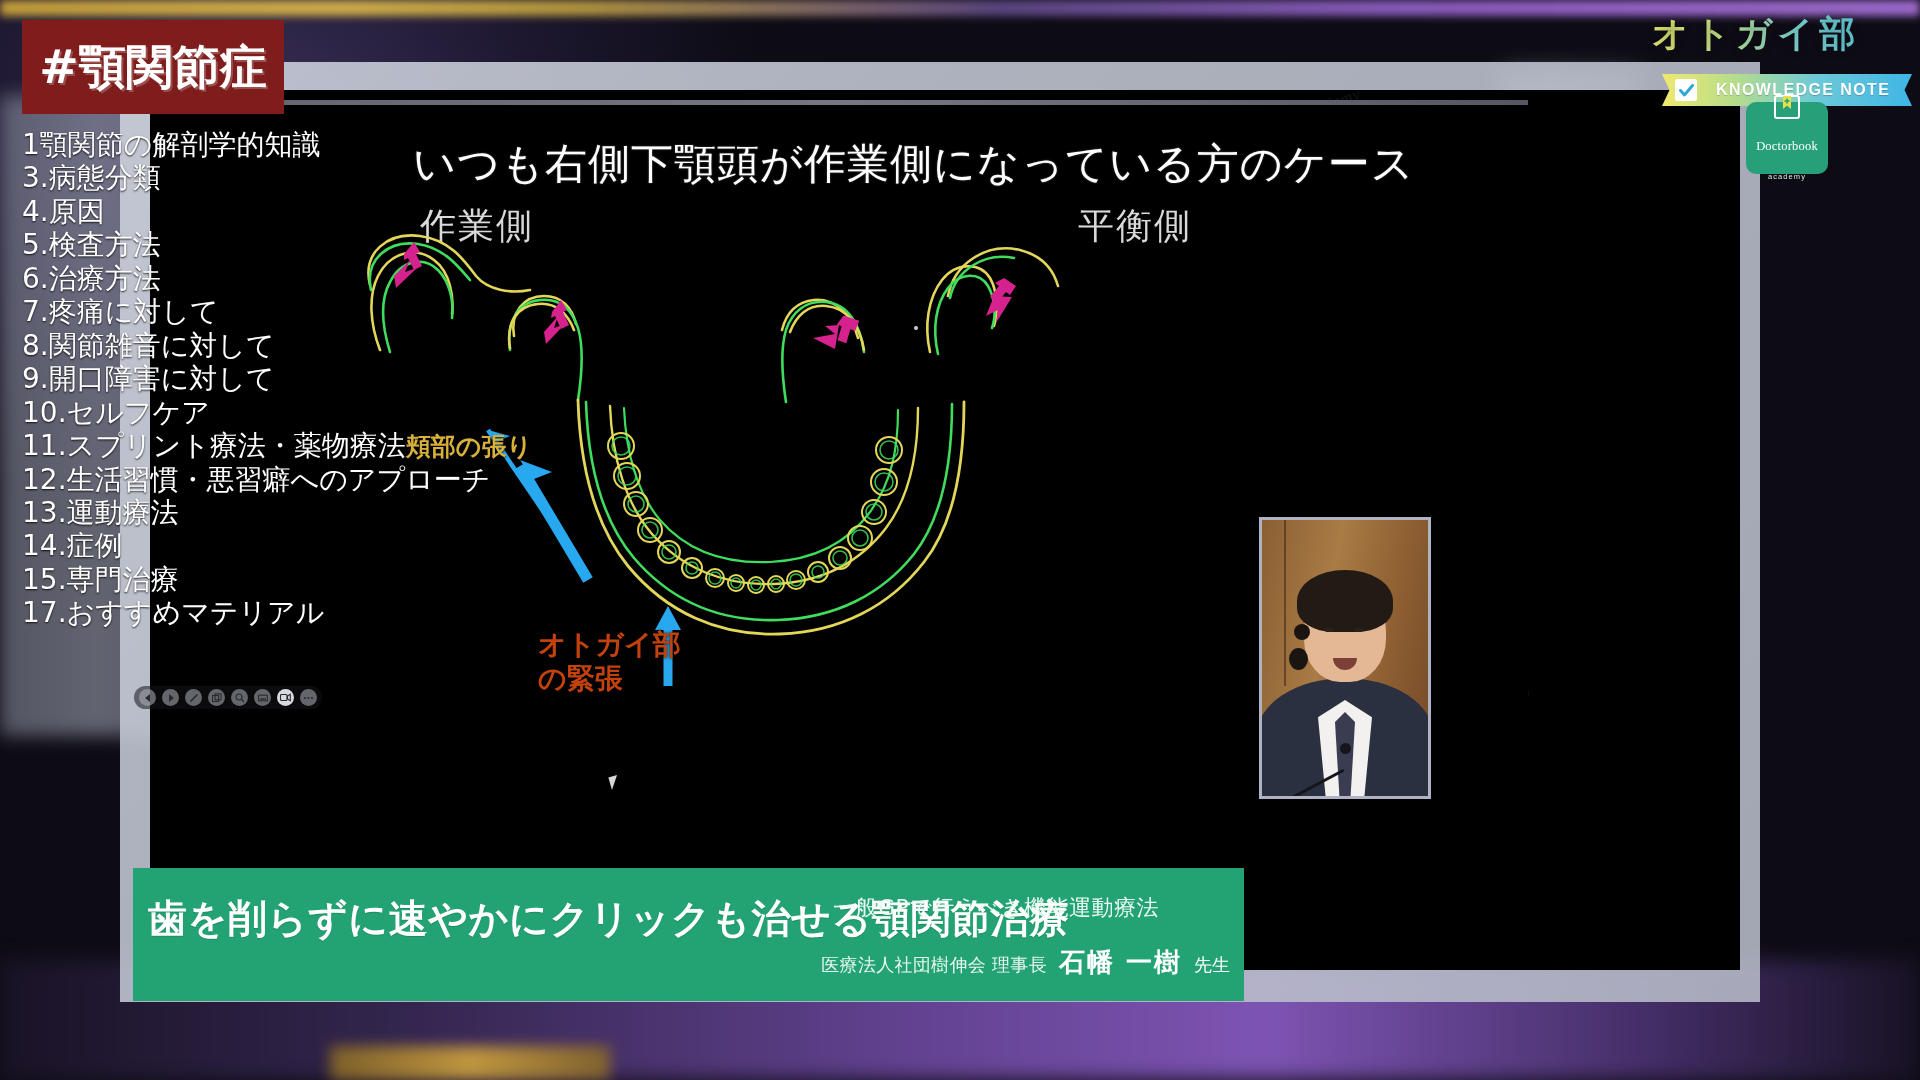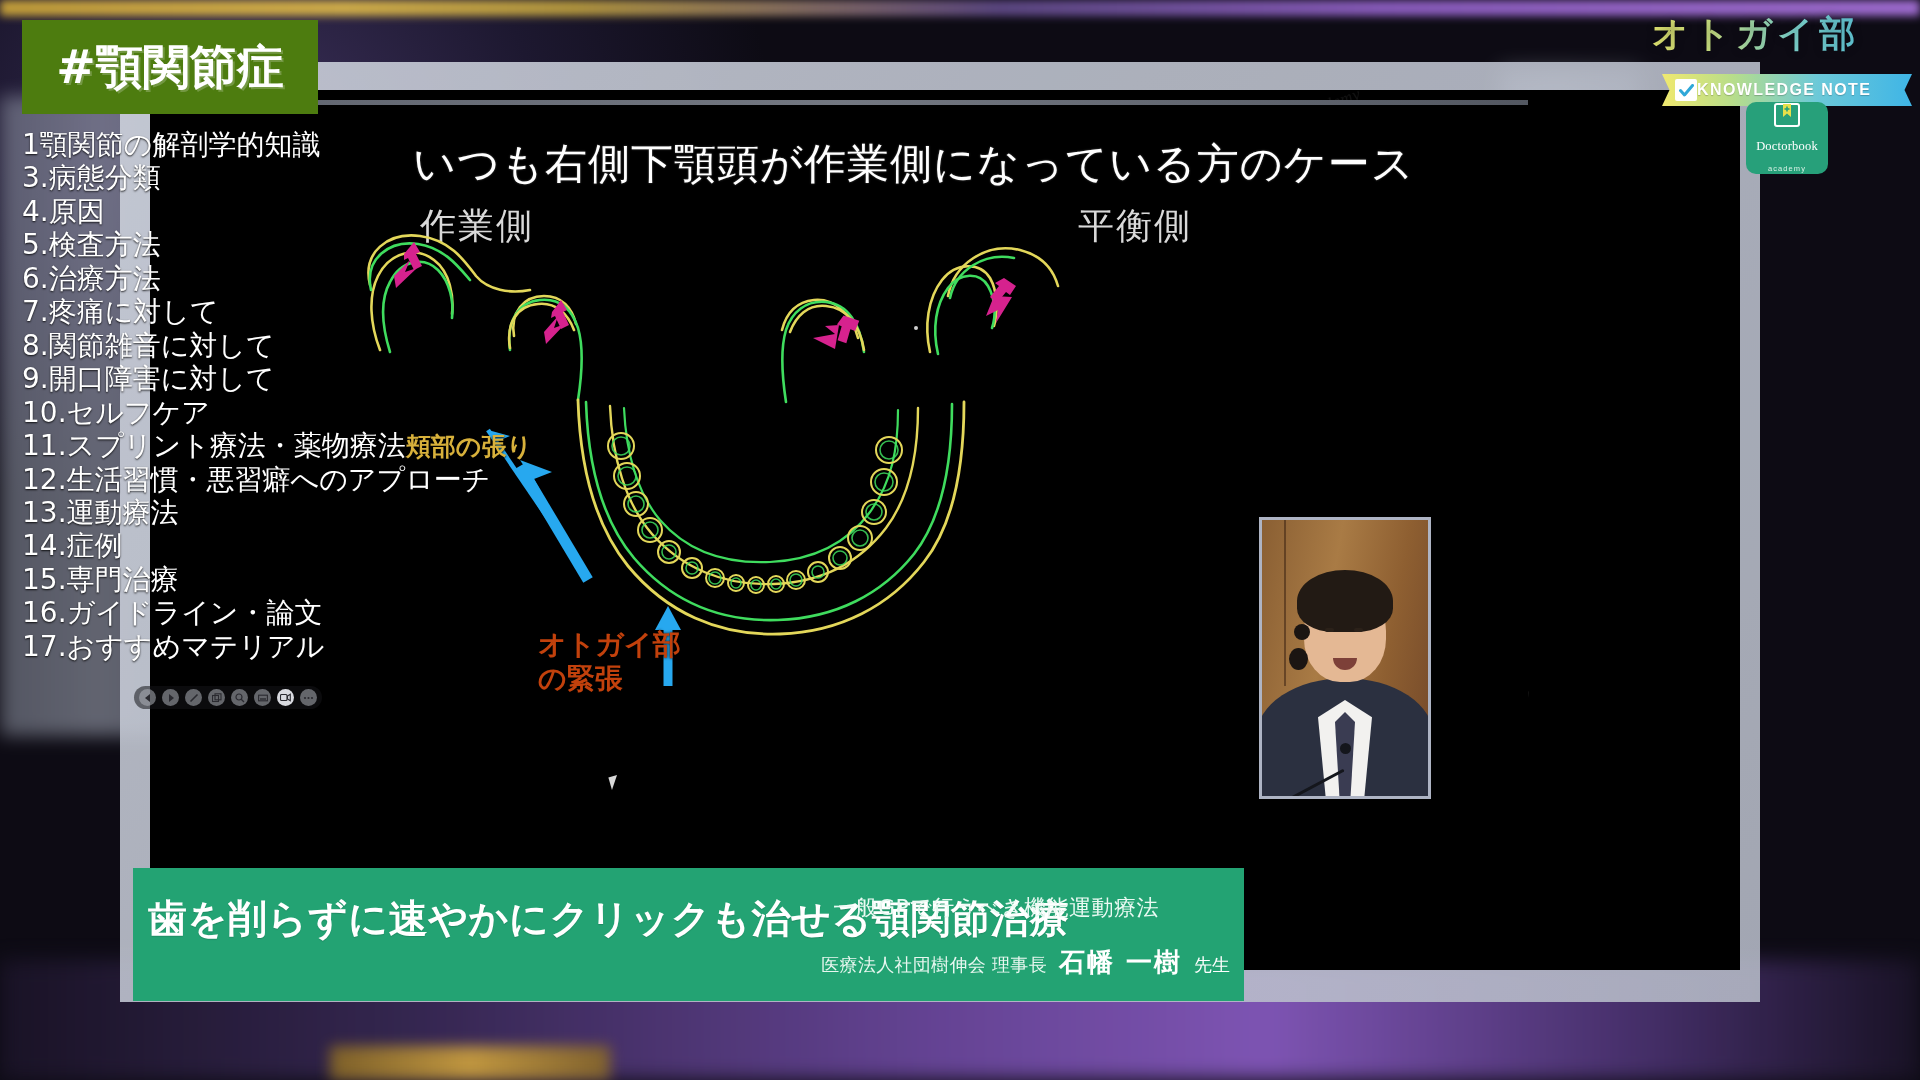--- a/index.html
+++ b/index.html
@@ -127,22 +127,22 @@
     font-family:"DejaVu Sans","Liberation Sans",sans-serif;
     font-size:28px; line-height:1.195; letter-spacing:0px;
     text-shadow:0 1px 2px rgba(0,0,0,.85);
     z-index:6;
   }
   .agenda li { list-style:none; white-space:nowrap; }
   .agenda .hi { color:#d8b13b; font-weight:bold; font-size:25px; }
 
   
   .hashtag {
-    position:absolute; left:22px; top:20px; width:296px; height:94px;
-    background:#4d7c0f; display:flex; align-items:center; justify-content:center;
+    position:absolute; left:22px; top:20px; width:262px; height:94px;
+    background:#7f1d1d; display:flex; align-items:center; justify-content:center;
     z-index:7;
   }
   .hashtag span {
     color:#fff; font-size:47px; font-weight:900; letter-spacing:0px;
     font-family:"DejaVu Sans","Liberation Sans",sans-serif;
     text-shadow:2px 2px 0 rgba(255,255,255,.22);
   }
 
   
   .banner {
@@ -174,33 +174,33 @@
   .brand-title {
     font-size:36px; font-weight:bold; letter-spacing:5px;
     font-family:"DejaVu Sans","Liberation Sans",sans-serif;
     background:linear-gradient(90deg,#f3ea6a 0%, #cfe07a 32%, #7fd6cf 62%, #4fc6e8 100%);
     -webkit-background-clip:text; background-clip:text; color:transparent;
     text-shadow:0 0 10px rgba(0,0,0,.25);
   }
   .knowledge-note {
     position:absolute; right:8px; top:74px; width:250px; height:32px;
     background:linear-gradient(90deg,#f0e96f 0%, #b8dd8a 28%, #6cc9d8 62%, #3fb5e6 100%);
-    display:flex; align-items:center; gap:0; padding-left:13px;
+    display:flex; align-items:center; gap:19px; padding-left:13px;
     clip-path:polygon(0 0,100% 0,97% 50%,100% 100%,0 100%,3% 50%);
   }
   .kn-check {
     width:22px; height:22px; background:#fff; border-radius:2px;
     display:flex; align-items:center; justify-content:center;
   }
   .kn-label { color:#fff; font-size:16px; font-weight:bold; letter-spacing:1.4px;
               font-family:"Liberation Sans",sans-serif; text-shadow:0 1px 1px rgba(0,0,0,.22); }
   .db-logo {
     position:absolute; right:92px; top:102px; width:82px; height:72px;
     background:#27a07a; border-radius:10px;
-    display:flex; flex-direction:column; align-items:center; justify-content:center; gap:10px;
+    display:flex; flex-direction:column; align-items:center; justify-content:center; gap:18px;
   }
   .db-book { width:30px; height:26px; position:relative; }
   .db-name  { color:#fff; font-size:12.5px; font-family:"Liberation Serif",serif; letter-spacing:.2px; }
   .db-sub   { color:#d9f2e6; font-size:7.5px; letter-spacing:1.1px; }
 
   
   .pip {
     position:absolute; left:1259px; top:517px; width:172px; height:282px;
     border:3px solid #aeb4c4; overflow:hidden; z-index:8;
     background:#6b4a2b;
@@ -434,21 +434,20 @@
     <li><span>6.治療方法</span></li>
     <li><span>7.疼痛に対して</span></li>
     <li><span>8.関節雑音に対して</span></li>
     <li><span>9.開口障害に対して</span></li>
     <li><span>10.セルフケア</span></li>
     <li><span>11.スプリント療法・薬物療法</span><span class="hi">頬部の張り</span></li>
     <li><span>12.生活習慣・悪習癖へのアプローチ</span></li>
     <li><span>13.運動療法</span></li>
     <li><span>14.症例</span></li>
     <li><span>15.専門治療</span></li>
-    <li><span>16.ガイドライン・論文</span></li>
     <li><span>17.おすすめマテリアル</span></li>
   </ul>
 
   <div class="banner">
     <div class="banner-title">歯を削らずに速やかにクリックも治せる顎関節治療</div>
     <div class="banner-sub">一般GPで行うべき機能運動療法</div>
     <div class="banner-credit">
       <span class="credit-org">医療法人社団樹伸会 理事長</span>
       <span class="credit-name">石幡 一樹</span>
       <span class="credit-hon">先生</span>

